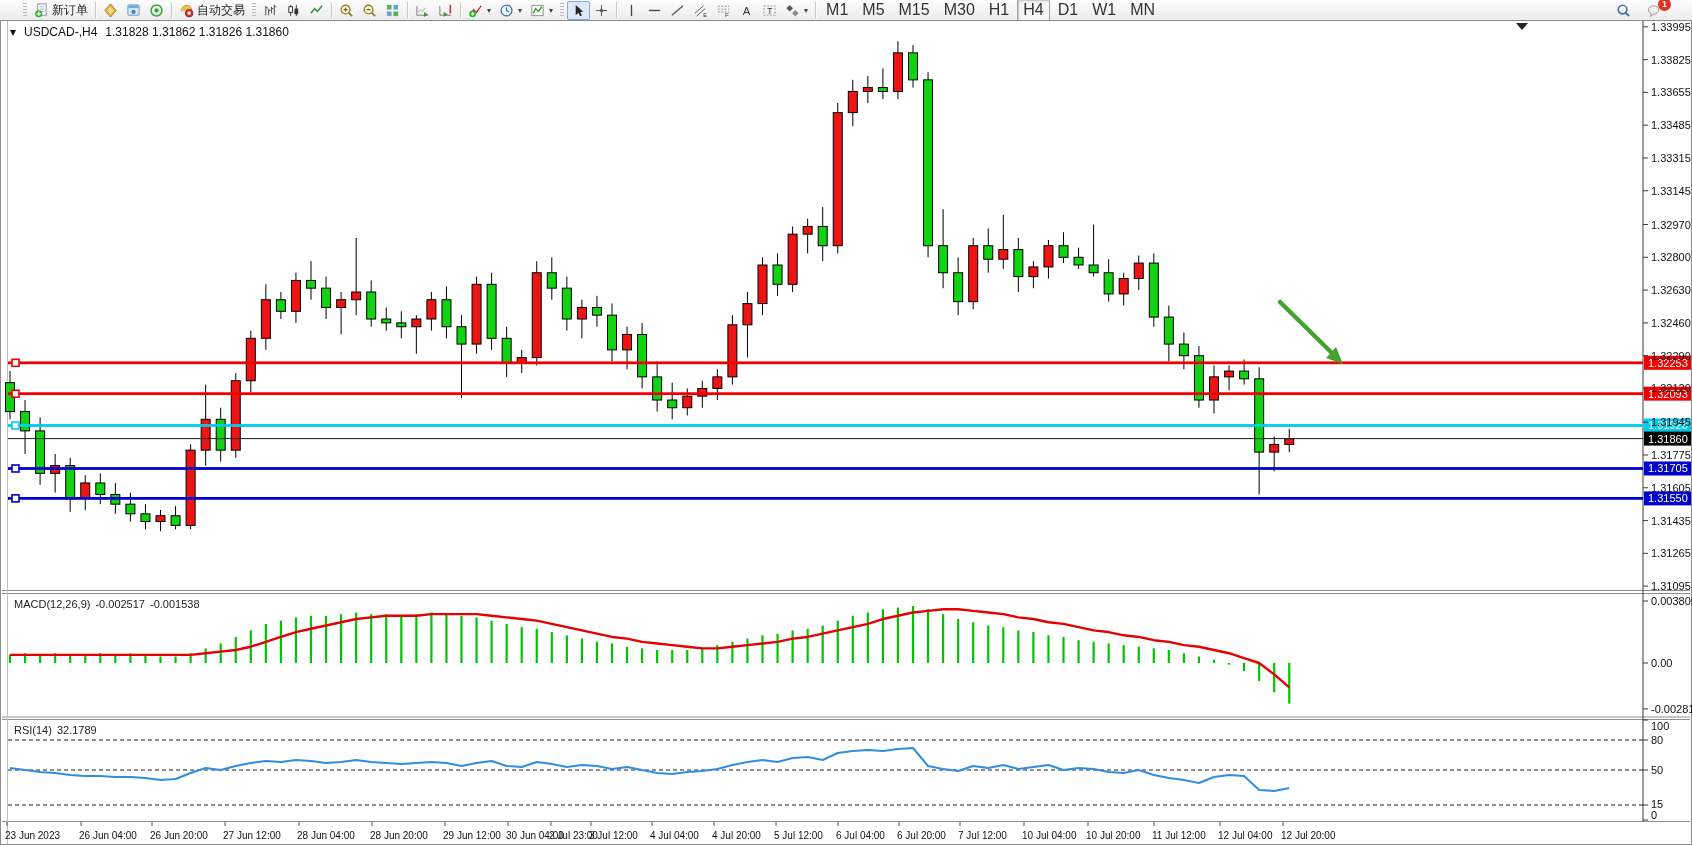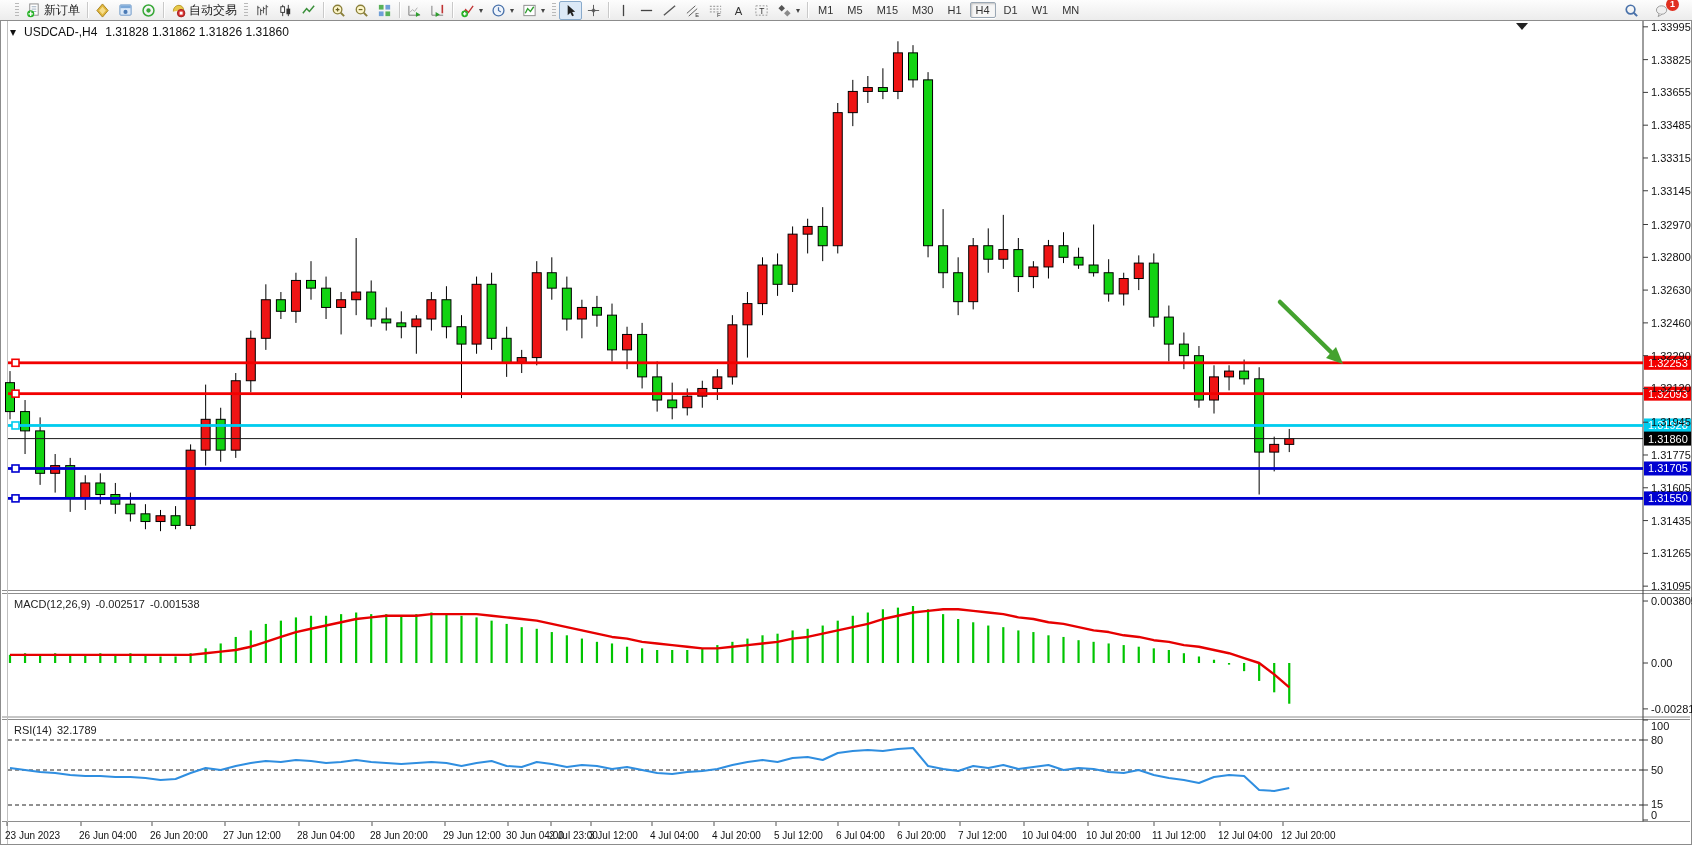--- a/index.html
+++ b/index.html
@@ -1,26 +1,26 @@
 <!DOCTYPE html>
 <html><head>
 <meta charset="utf-8">
 <style>
   html,body{margin:0;padding:0;background:#e8e8e8;}
   body{width:1692px;height:845px;overflow:hidden;font-family:"Liberation Sans",sans-serif;position:relative;}
   
   #toolbar{height:20px;background:linear-gradient(#fdfdfd,#ececec);border-bottom:1px solid #c6c6c6;
-    display:flex;align-items:center;padding:0 12px;font-size:12px;color:#222;white-space:nowrap;}
+    display:flex;align-items:center;padding:0 20px;font-size:12px;color:#222;white-space:nowrap;}
   .tgrip{width:4px;height:14px;margin:0 3px;background:repeating-linear-gradient(to bottom,#b9b9b9 0 1px,transparent 1px 3px);flex:none;}
   .tsep{width:1px;height:16px;background:#c9c9c9;box-shadow:1px 0 0 #fff;margin:0 3px;flex:none;}
   .tbtn{display:flex;align-items:center;gap:3px;padding:1px 3px;border:1px solid transparent;border-radius:2px;flex:none;cursor:default;position:relative;}
   .tbtn.pressed{background:#dcE9f7;border-color:#89aacb;}
   .tbtn svg{display:block;}
   .dd{font-size:8px;color:#444;margin-left:1px;}
-  .tf{padding:1px 5px;margin:16px 1px;font-size:11px;color:#333;border:1px solid transparent;border-radius:2px;flex:none;}
+  .tf{padding:1px 5px;margin:16px 1px;font-size:16px;color:#333;border:1px solid transparent;border-radius:2px;flex:none;}
   .tf.active{background:#f6f6f6;border-color:#9aa7b4;box-shadow:inset 1px 1px 2px rgba(0,0,0,.22),0 1px 0 #fff;}
   .tright{margin-left:auto;display:flex;align-items:center;gap:8px;padding-right:6px;}
   .badge{position:absolute;top:-4px;right:-6px;background:#e03020;color:#fff;border-radius:7px;font-size:9px;min-width:13px;height:13px;line-height:13px;text-align:center;font-weight:bold;}
   
   #chartsvg{display:block;position:absolute;left:0;top:20px;}
   text{font-family:"Liberation Sans",sans-serif;}
 </style>
 </head>
 <body>
 

